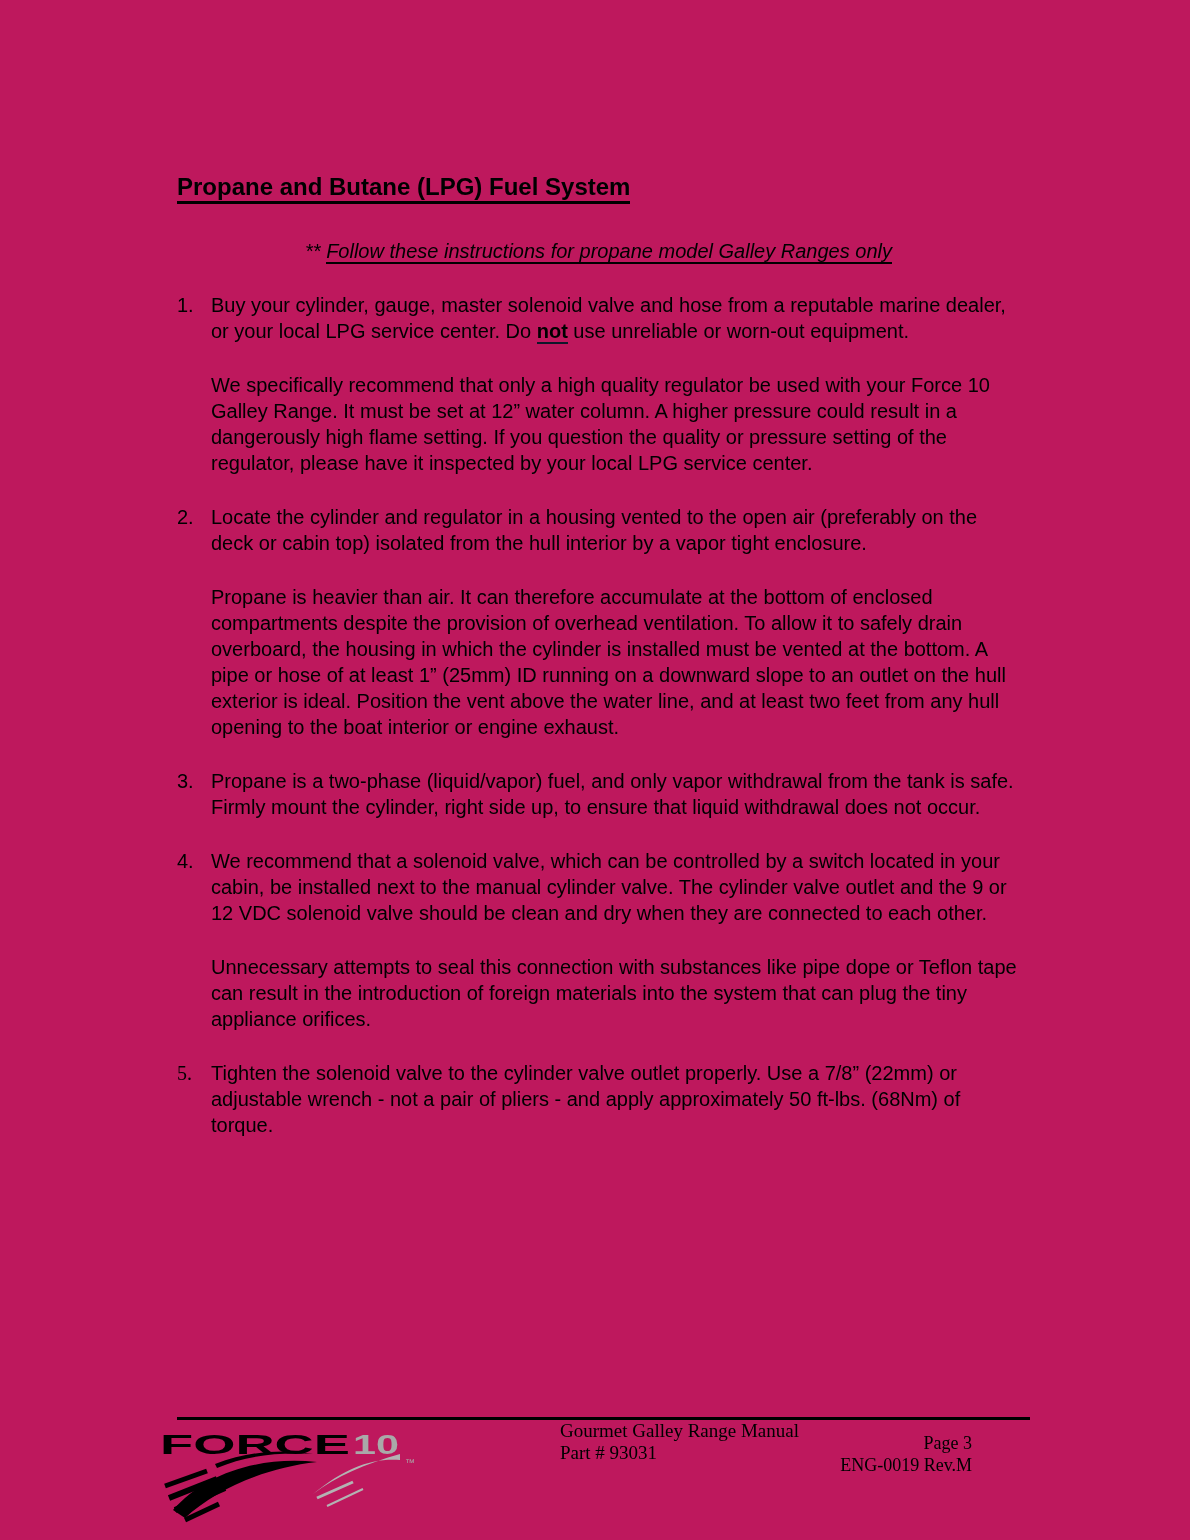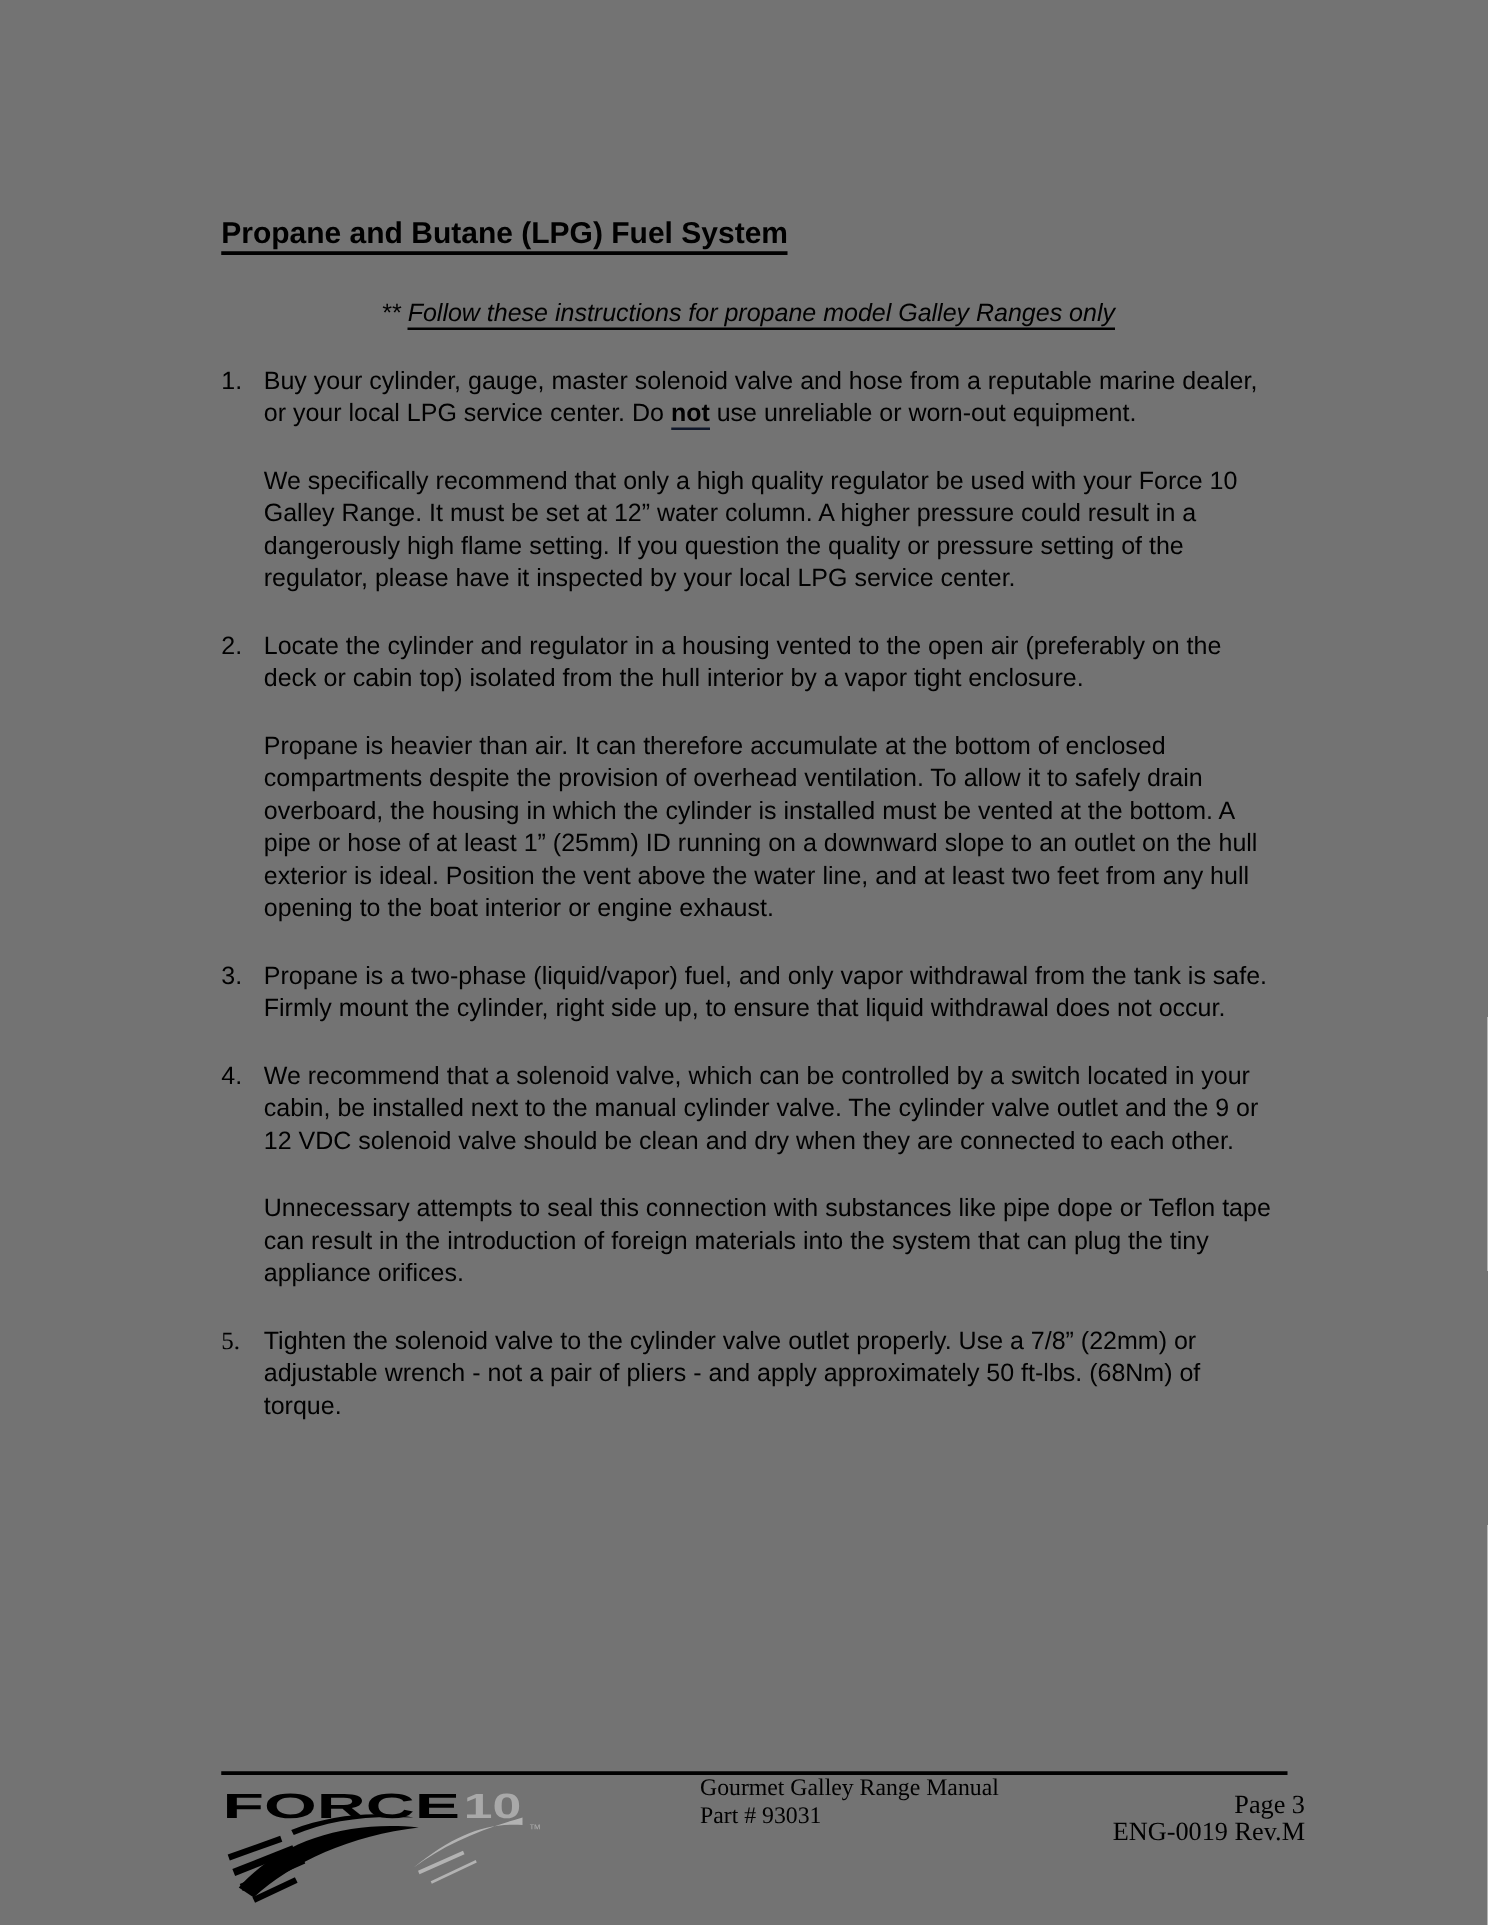--- a/index.html
+++ b/index.html
@@ -1,19 +1,19 @@
 <!DOCTYPE html>
 <html><head>
 <meta charset="utf-8">
 <style>
   html,body{margin:0;padding:0;background:#e8e8e8;}
   .page{
     position:relative;
     width:1190px;height:1540px;
-    background:#737373;
+    background:#be185d;
     margin:0 auto;
     overflow:hidden;
     font-family:"Liberation Sans","DejaVu Sans",sans-serif;
     color:#000;
   }
   .content{
     position:absolute;
     left:177px;top:172px;width:843px;
   }
   h1.doc-title{
@@ -46,31 +46,31 @@
   .li-body p{
     font-size:20px;line-height:26px;
     margin:0 0 28px 0;
   }
   .b-ul{font-weight:bold;border-bottom:2px solid #0f172a;}
   
   .footer-rule{
     position:absolute;left:177px;top:1417px;
     width:853px;height:3px;background:#000;
   }
-  .footer-logo{position:absolute;left:175px;top:1424px;}
+  .footer-logo{position:absolute;left:157px;top:1424px;}
   .footer-center{
     position:absolute;left:560px;top:1420px;
     font-family:"Liberation Serif","DejaVu Serif",serif;
     font-size:19px;line-height:22px;
   }
   .footer-right{
-    position:absolute;left:832px;top:1432px;width:212px;
+    position:absolute;left:760px;top:1432px;width:212px;
     text-align:right;
     font-family:"Liberation Serif","DejaVu Serif",serif;
-    font-size:21px;line-height:22px;
+    font-size:18px;line-height:22px;
   }
 </style>
 </head>
 <body>
 
 <div class="page">
 
   <div class="content">
 
     <h1 class="doc-title"><span class="ul-thick">Propane and Butane (LPG) Fuel System</span></h1>

